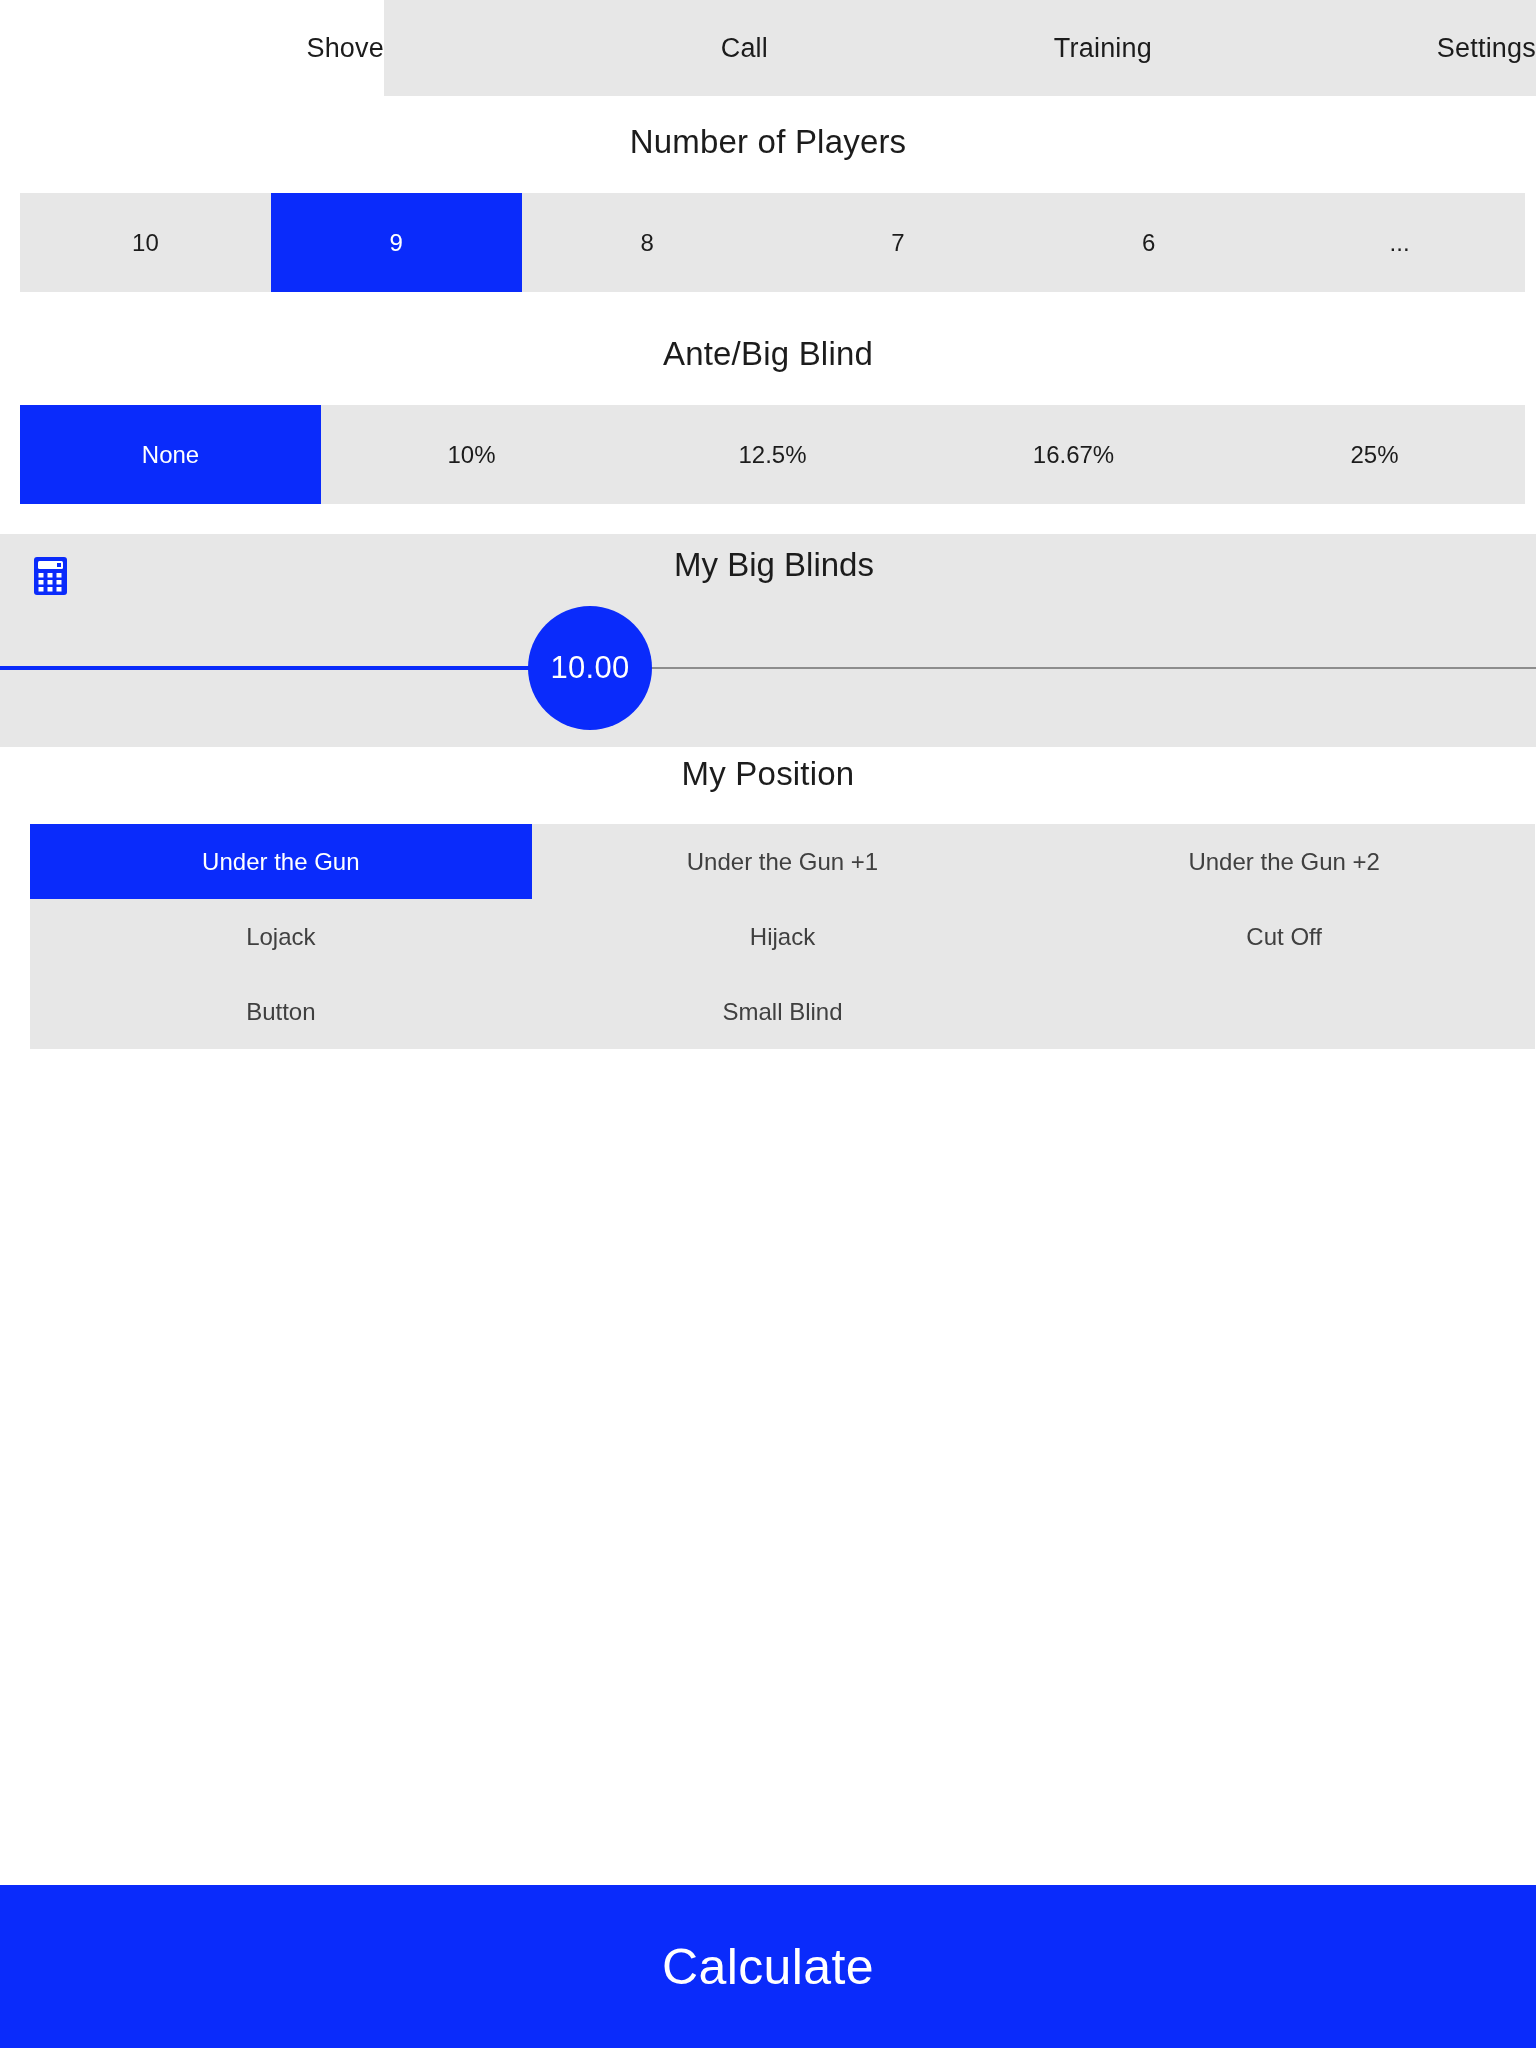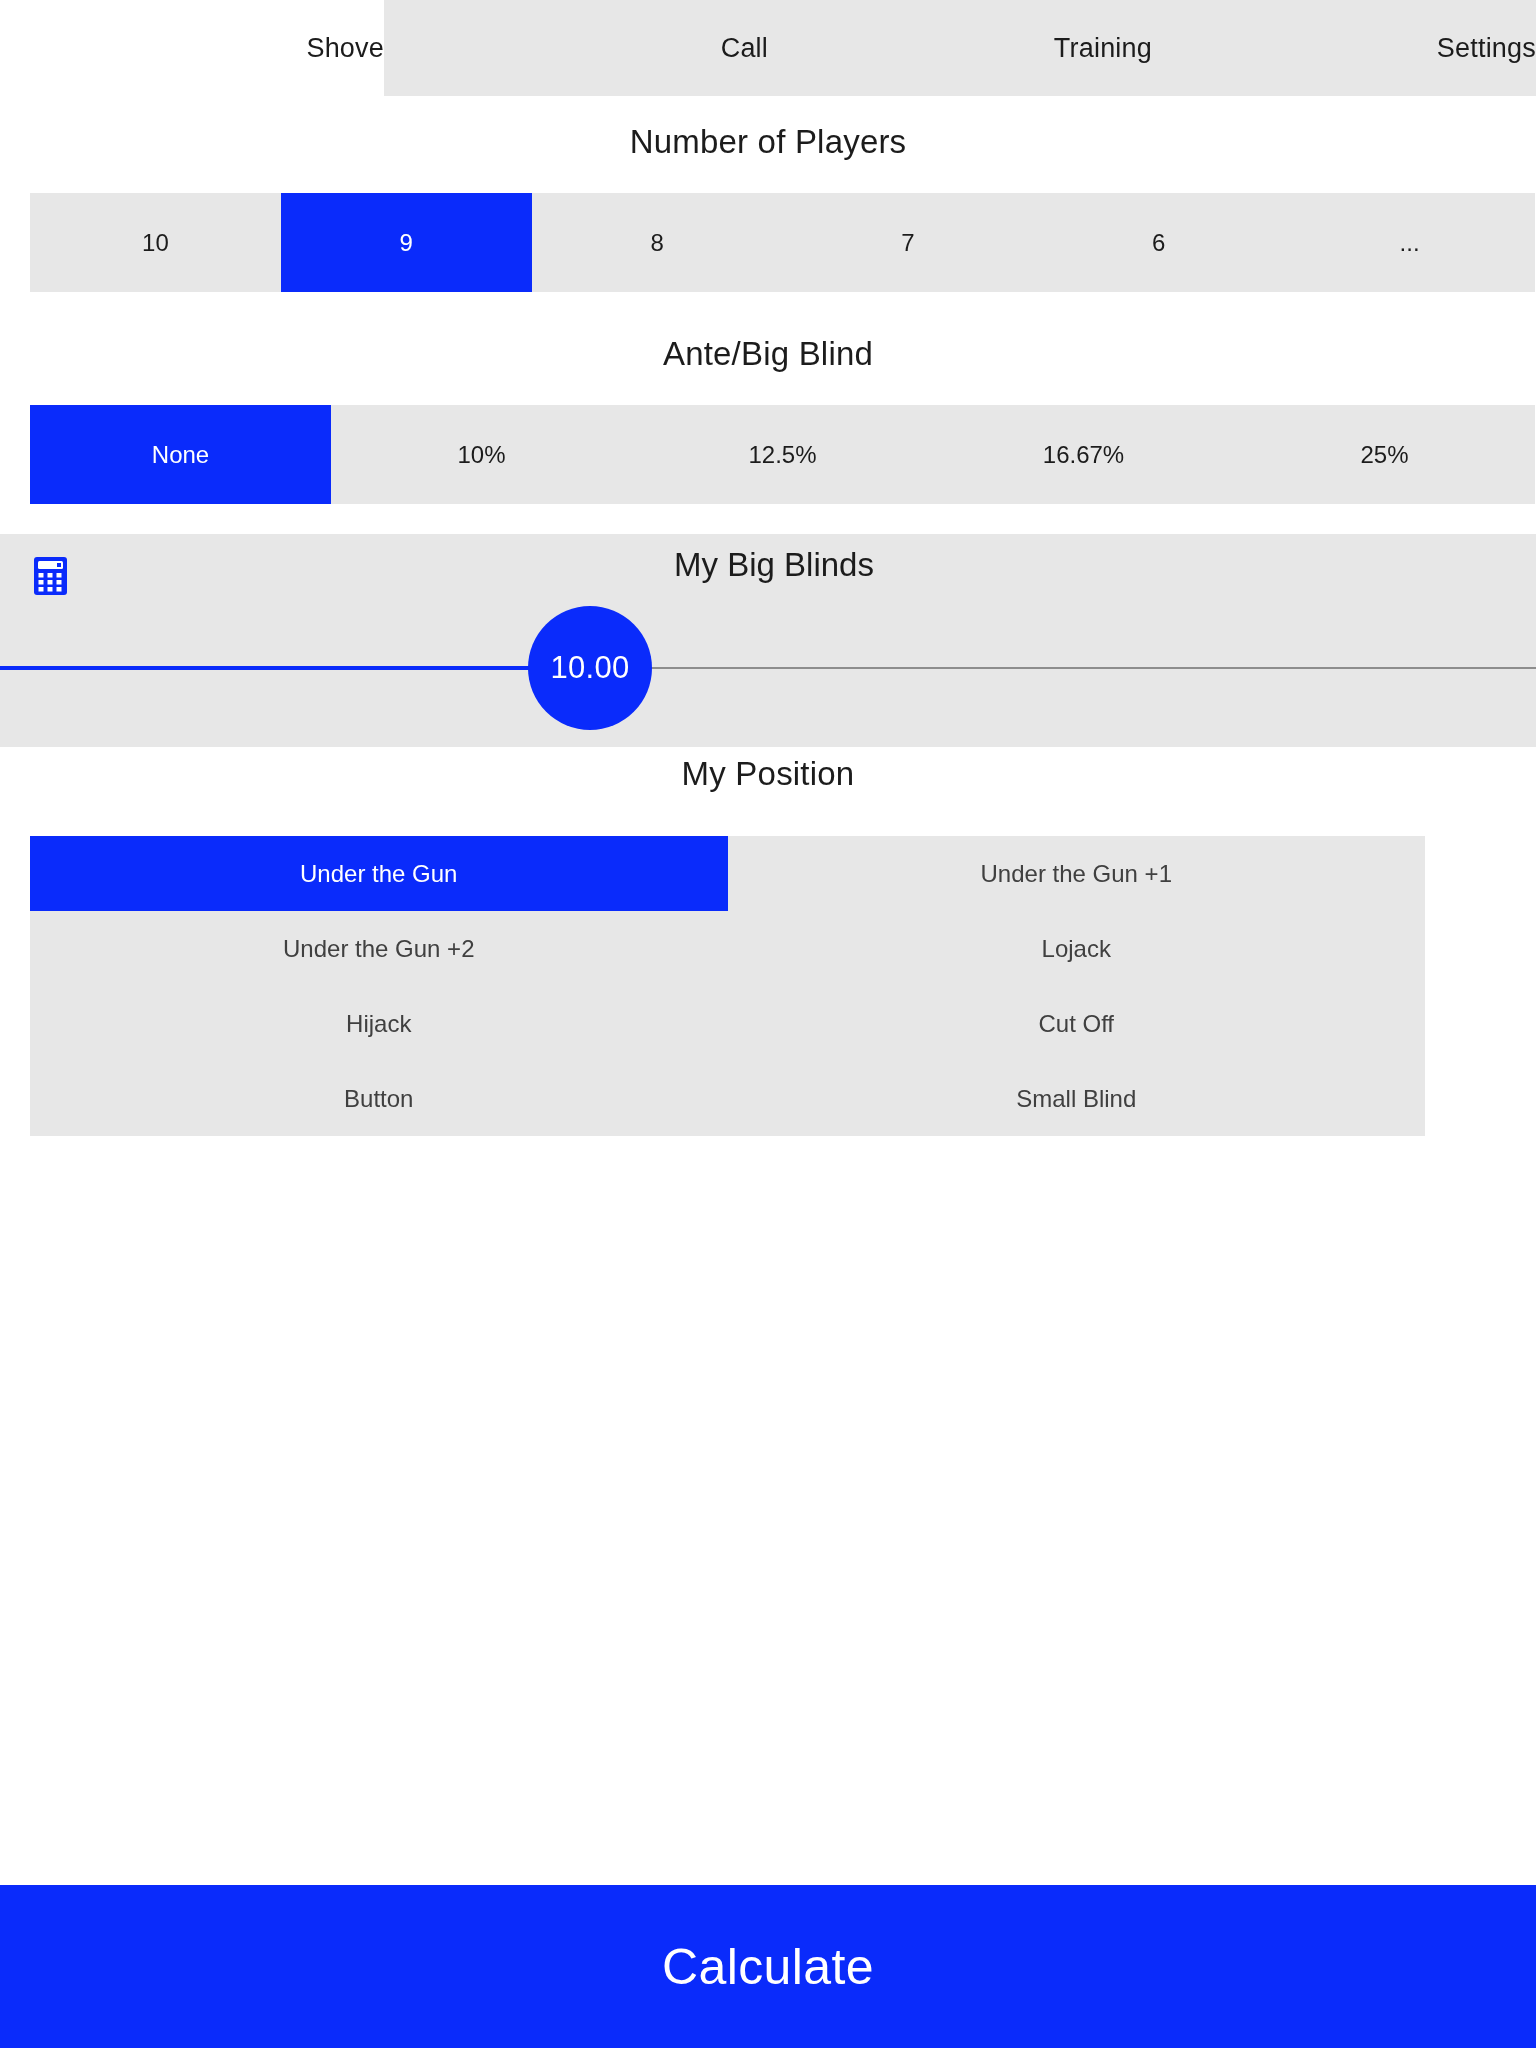--- a/index.html
+++ b/index.html
@@ -45,21 +45,21 @@
     font-size: 33px;
     font-weight: 400;
     color: #1c1c1c;
     letter-spacing: .2px;
   }
 
   
   .seg-row {
     display: flex;
     width: 1505px;
-    margin: 0 auto 0 30px;
+    margin: 0 auto 0 20px;
     background: #e7e7e7;
     box-sizing: border-box;
   }
   .seg {
     flex: 1 1 0;
     height: 99px;
     display: flex;
     align-items: center;
     justify-content: center;
     font-size: 24px;
@@ -140,26 +140,26 @@
     align-items: center;
     justify-content: center;
     color: #ffffff;
     font-size: 31px;
     letter-spacing: .3px;
   }
 
   
   #position-title { margin: 0; padding-top: 8px; }
   .pos-grid {
-    width: 1395px;
+    width: 1505px;
     margin-left: 30px;
-    margin-top: 43px;
+    margin-top: 31px;
     background: #e7e7e7;
     display: grid;
-    grid-template-columns: repeat(2, 1fr);
+    grid-template-columns: repeat(3, 1fr);
     grid-auto-rows: 75px;
   }
   .pos-cell {
     display: flex;
     align-items: center;
     justify-content: center;
     font-size: 24px;
     color: #404040;
     background: #e7e7e7;
     box-sizing: border-box;

